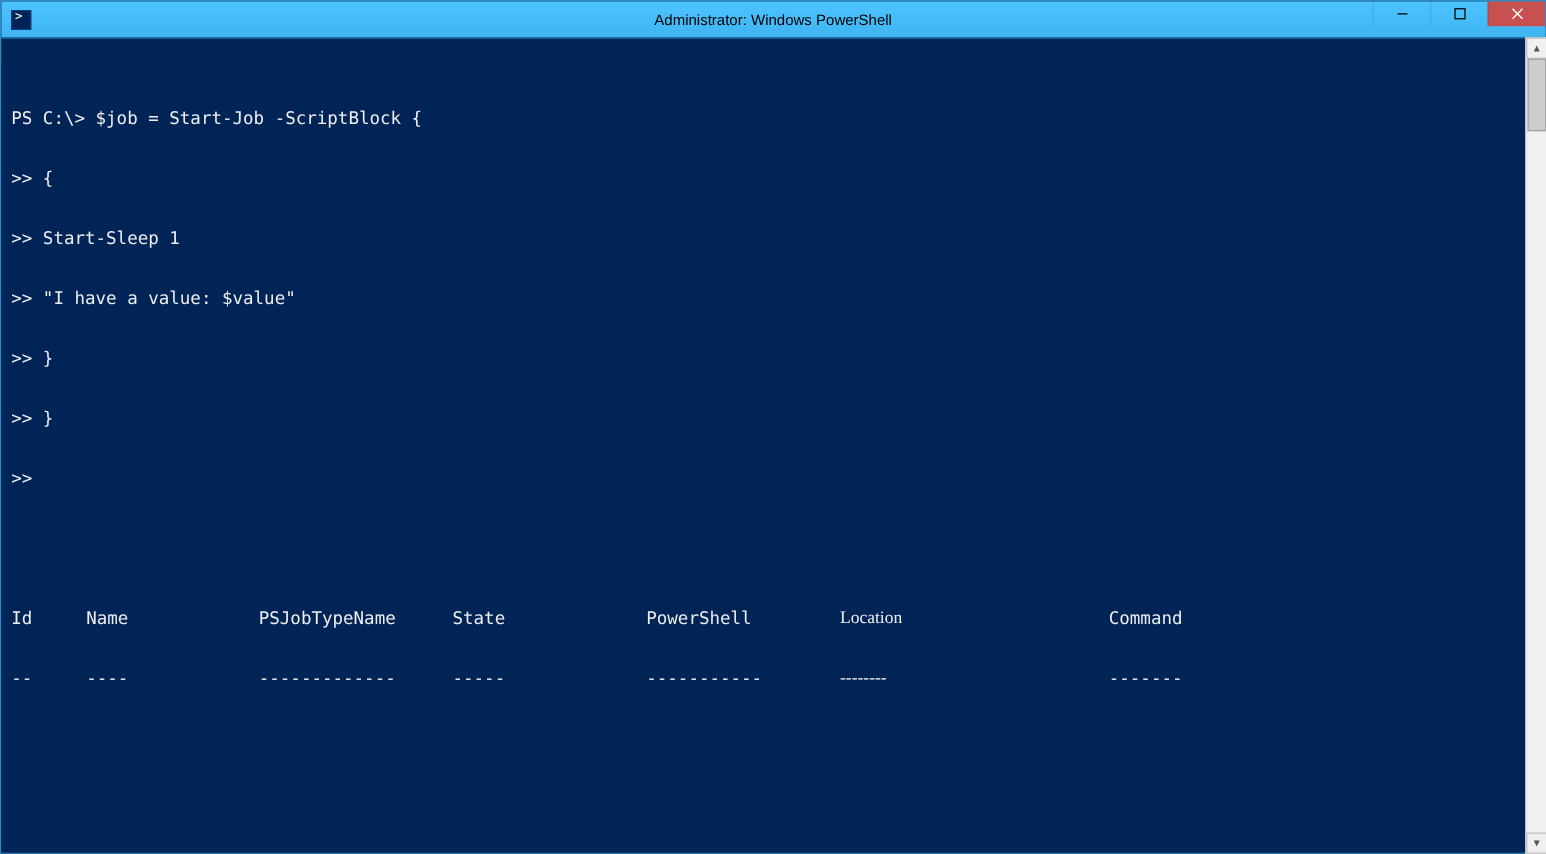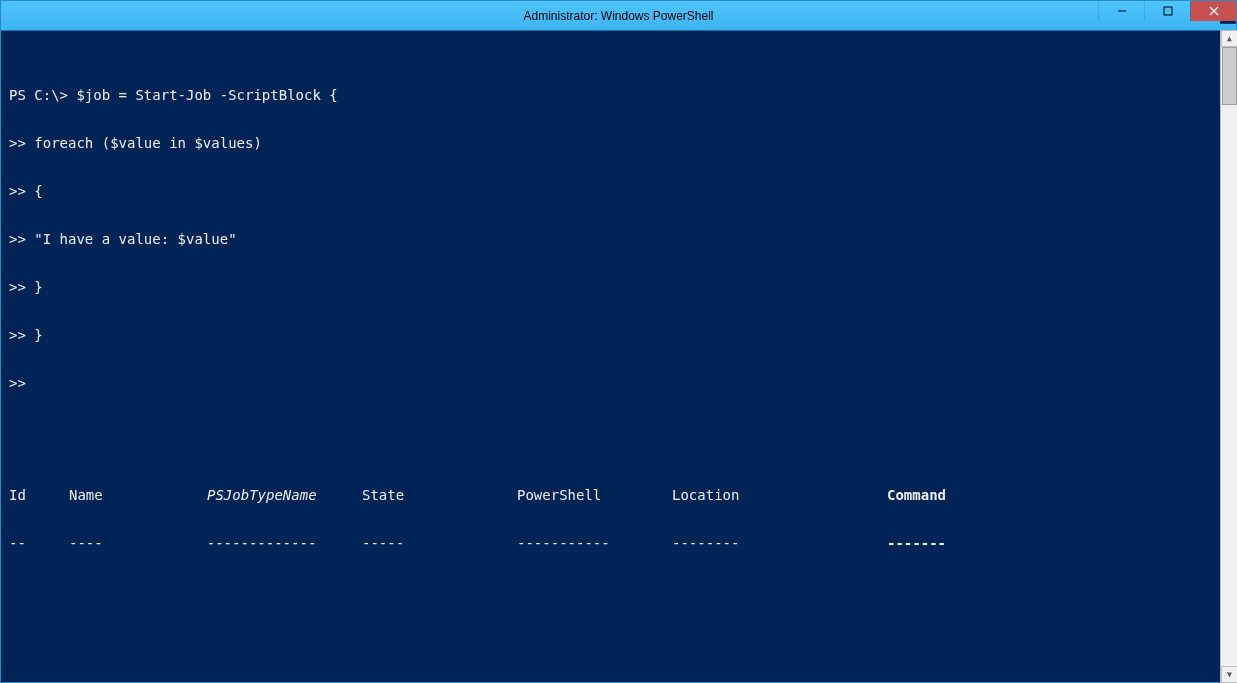--- a/index.html
+++ b/index.html
@@ -12,21 +12,20 @@
       overflow: hidden;
       border: 1px solid #2b8cc4;
     }
     .titlebar {
       height: 30px;
       background: linear-gradient(to bottom, #4dc4ff 0%, #3eb5f1 100%);
       display: flex;
       align-items: center;
       position: relative;
       border-bottom: 1px solid #1a6fa3;
-      justify-content: flex-end;
     }
     .titlebar-icon {
       width: 16px;
       height: 16px;
       margin-left: 8px;
       background: #012456;
       border: 1px solid #0a3a7a;
       position: relative;
     }
     .titlebar-icon::after {
@@ -111,25 +110,25 @@
       height: 58px;
       background: #cdcdcd;
       border: 1px solid #a0a0a0;
     }
     .line { min-height: 16px; }
     .row {
       display: flex;
     }
     .c-id { width: 60px; }
     .c-name { width: 138px; }
-    .c-type { width: 155px; font-style: italic; }
+    .c-type { width: 155px; }
     .c-state { width: 155px; }
     .c-more { width: 155px; }
-    .c-loc { width: 215px; }
-    .c-cmd { flex: 0 0 auto; font-weight: bold; }
+    .c-loc { width: 215px; font-family: Liberation Serif, serif; }
+    .c-cmd { flex: 0 0 auto; }
   </style>
 </head>
 <body>
 
 <div class="titlebar">
   <div class="titlebar-icon"></div>
   <div class="titlebar-title">Administrator: Windows PowerShell</div>
   <div class="window-controls">
     <div class="win-btn">
       <svg viewBox="0 0 10 10">
@@ -145,22 +144,22 @@
       <svg viewBox="0 0 10 10">
           <line x1="1" y1="1" x2="9" y2="9" stroke="#fff" stroke-width="1.2"></line>
           <line x1="9" y1="1" x2="1" y2="9" stroke="#fff" stroke-width="1.2"></line>
         </svg>
     </div>
   </div>
 </div>
 
 <div class="console-body">
   <div class="line">PS C:\&gt; $job = Start-Job -ScriptBlock {</div>
-  <div class="line">&gt;&gt; foreach ($value in $values)</div>
   <div class="line">&gt;&gt; {</div>
+  <div class="line">&gt;&gt; Start-Sleep 1</div>
   <div class="line">&gt;&gt; "I have a value: $value"</div>
   <div class="line">&gt;&gt; }</div>
   <div class="line">&gt;&gt; }</div>
   <div class="line">&gt;&gt;</div>
   <div class="line">&nbsp;</div>
 
   <div class="row">
     <span class="c-id">Id</span>
     <span class="c-name">Name</span>
     <span class="c-type">PSJobTypeName</span>

